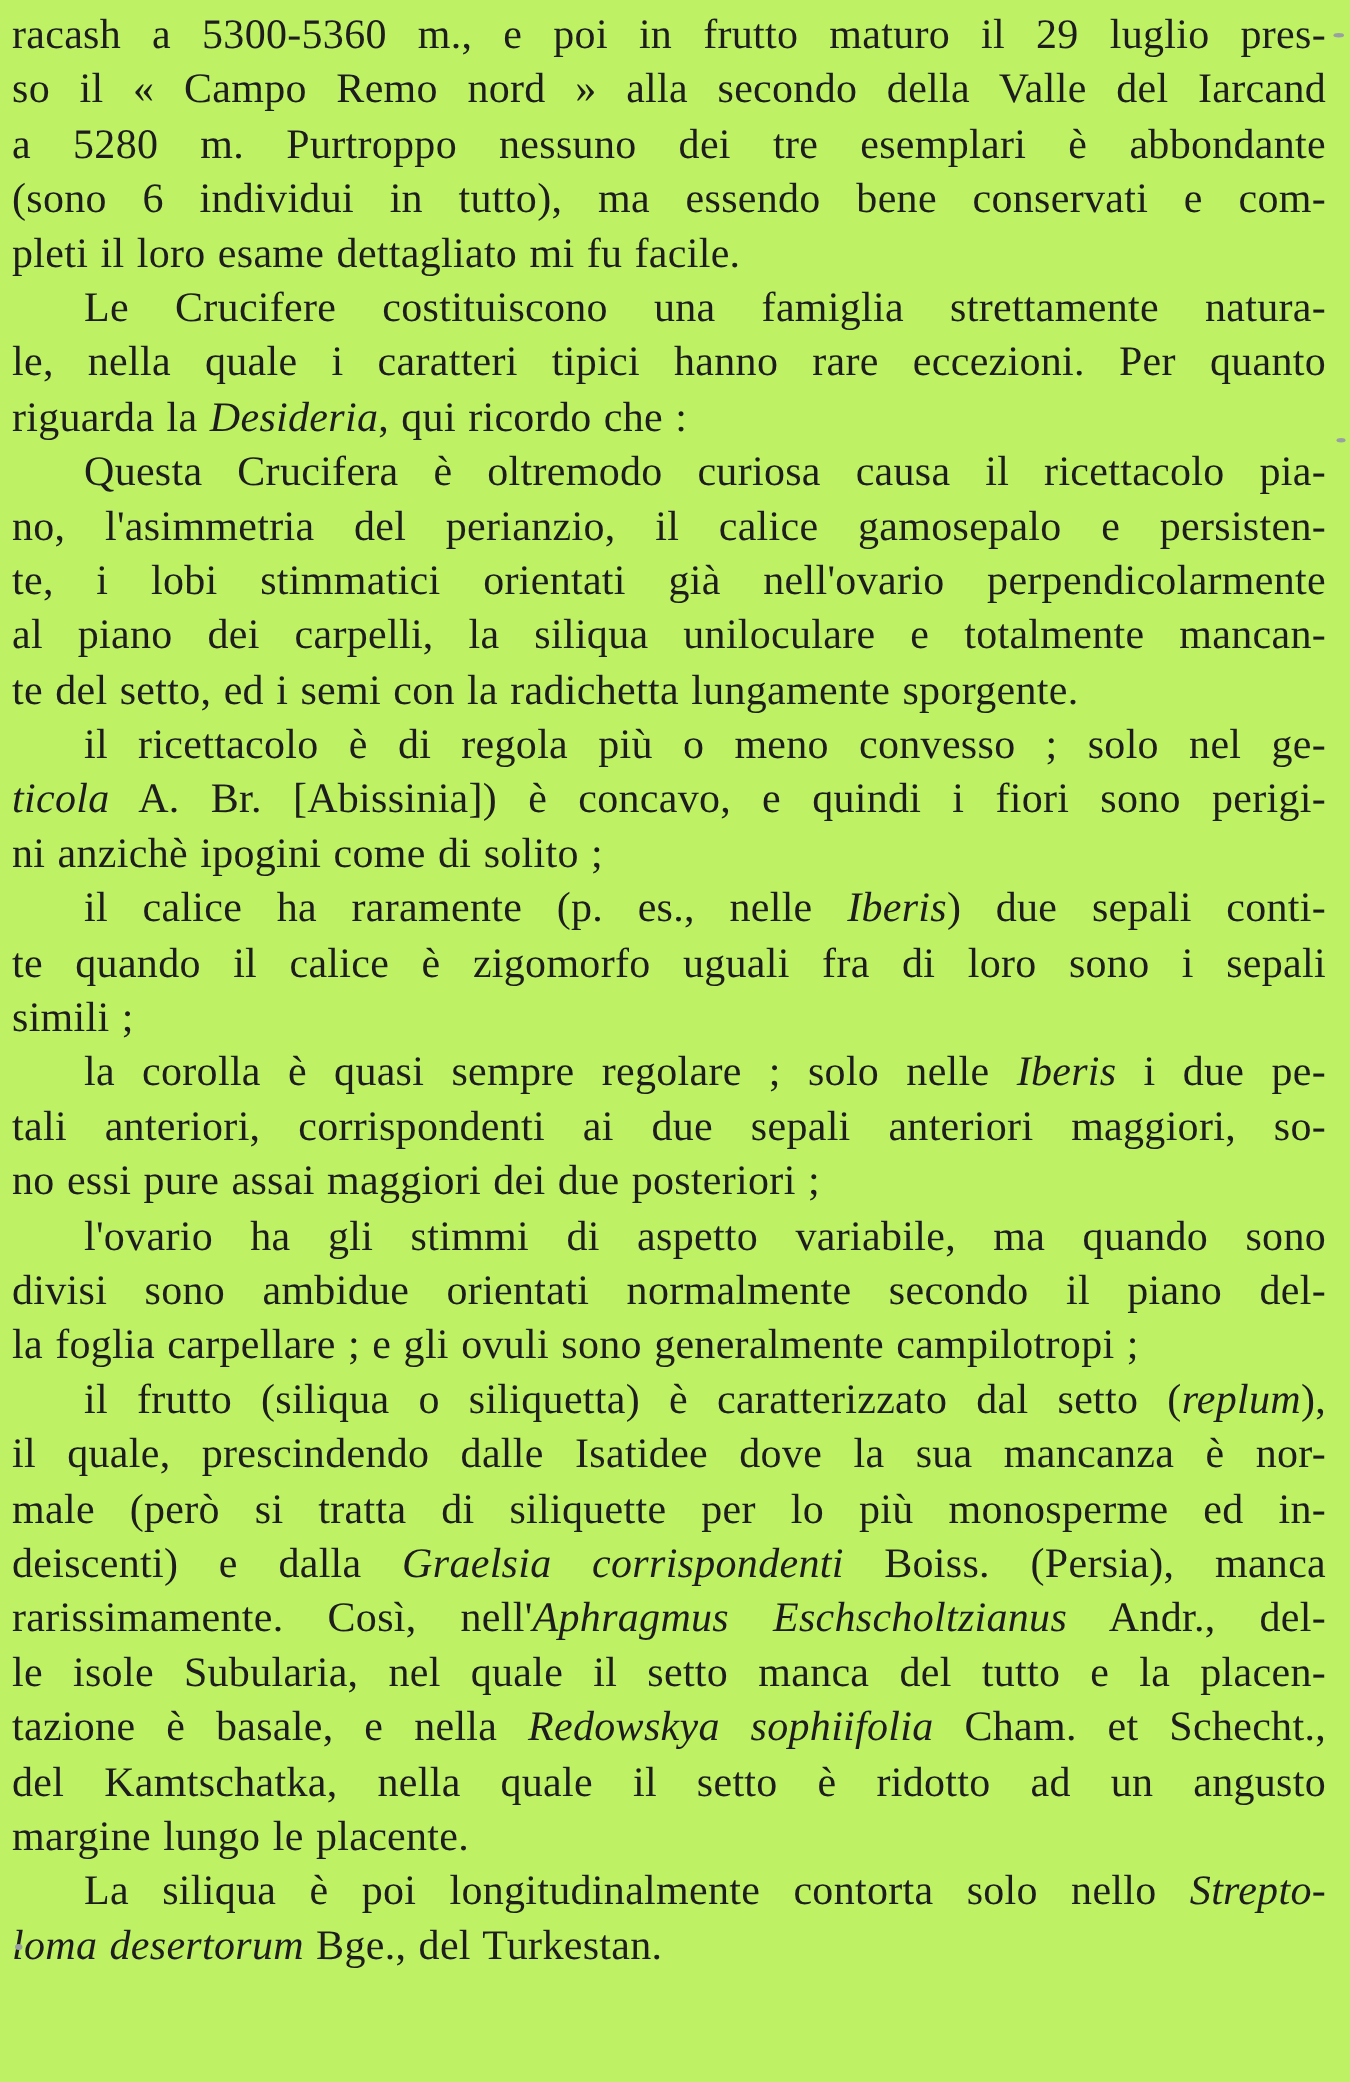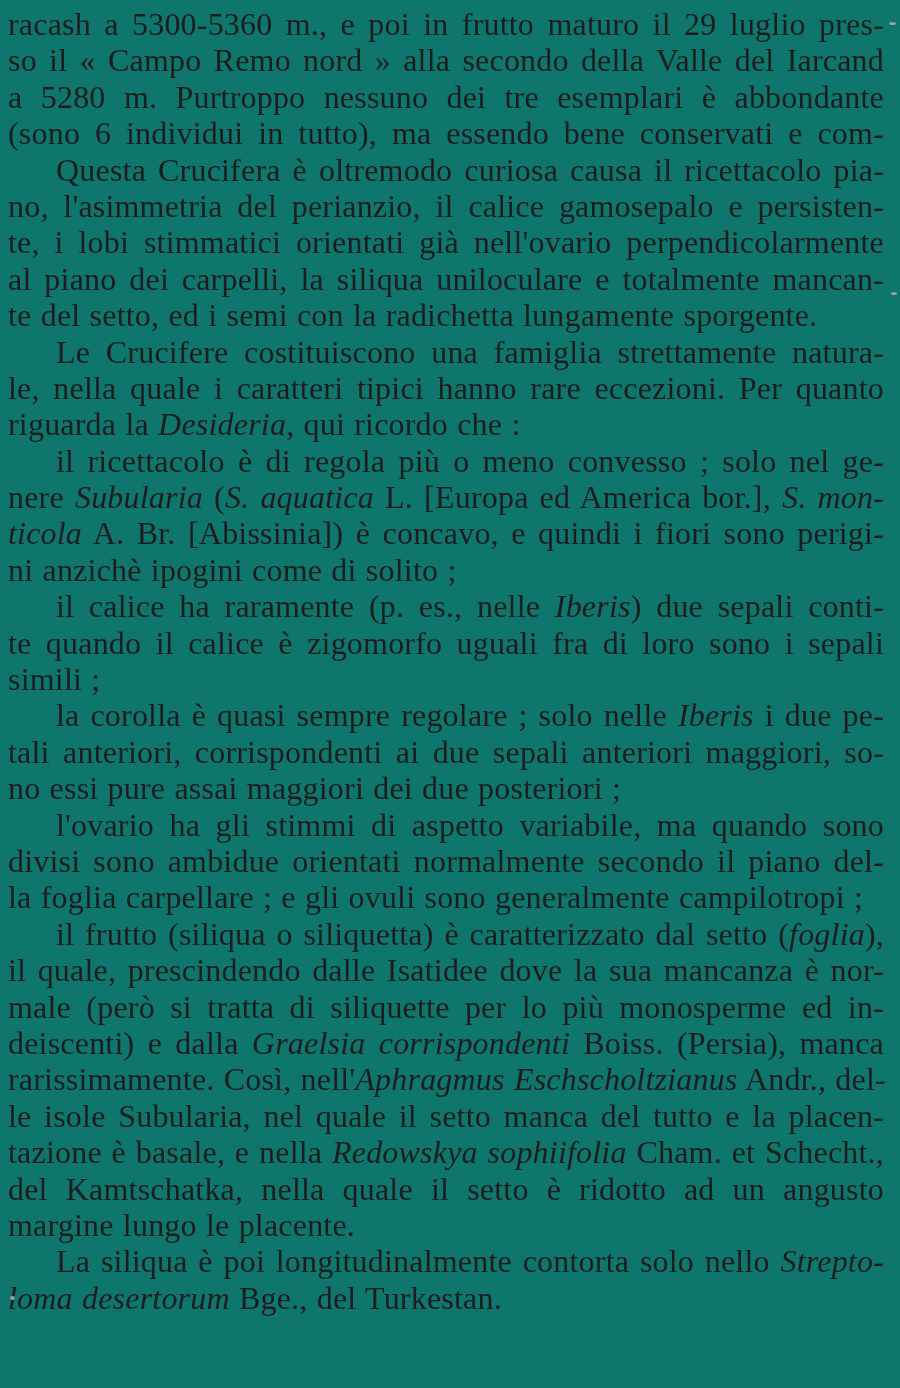--- a/index.html
+++ b/index.html
@@ -5,26 +5,26 @@
   html, body {
     margin: 0;
     padding: 0;
     background: #ffffff;
   }
   .page {
     position: relative;
     width: 900px;
     height: 1388px;
     box-sizing: border-box;
-    background: #0f766e;
+    background: #bef264;
     overflow: hidden;
     padding: 6px 16px 0 8px;
     font-family: "Liberation Serif", "DejaVu Serif", serif;
     color: #1d1d1d;
-    font-size: 32px;
+    font-size: 28px;
   }
   .paragraph { margin: 0; }
   .line {
     line-height: 36.4px;
     height: 36.4px;
     text-align: justify;
     text-align-last: justify;
     white-space: nowrap;
     letter-spacing: 0.2px;
     word-spacing: 1px;
@@ -47,56 +47,56 @@
 </head>
 <body>
 
 <div class="page">
   <div>
       <div class="paragraph">
         <div class="line"><span>racash a 5300-5360 m., e poi in frutto maturo il 29 luglio pres-</span></div>
         <div class="line"><span>so il « Campo Remo nord » alla secondo della Valle del Iarcand</span></div>
         <div class="line"><span>a 5280 m. Purtroppo nessuno dei tre esemplari è abbondante</span></div>
         <div class="line"><span>(sono 6 individui in tutto), ma essendo bene conservati e com-</span></div>
+        <div class="line last"><span>pleti il loro esame dettagliato mi fu facile.</span></div>
+      </div>
+      <div class="paragraph">
+        <div class="line indent"><span>Le Crucifere costituiscono una famiglia strettamente natura-</span></div>
+        <div class="line"><span>le, nella quale i caratteri tipici hanno rare eccezioni. Per quanto</span></div>
+        <div class="line last"><span>riguarda la </span><em>Desideria</em><span>, qui ricordo che :</span></div>
       </div>
       <div class="paragraph">
         <div class="line indent"><span>Questa Crucifera è oltremodo curiosa causa il ricettacolo pia-</span></div>
         <div class="line"><span>no, l'asimmetria del perianzio, il calice gamosepalo e persisten-</span></div>
         <div class="line"><span>te, i lobi stimmatici orientati già nell'ovario perpendicolarmente</span></div>
         <div class="line"><span>al piano dei carpelli, la siliqua uniloculare e totalmente mancan-</span></div>
         <div class="line last"><span>te del setto, ed i semi con la radichetta lungamente sporgente.</span></div>
       </div>
       <div class="paragraph">
-        <div class="line indent"><span>Le Crucifere costituiscono una famiglia strettamente natura-</span></div>
-        <div class="line"><span>le, nella quale i caratteri tipici hanno rare eccezioni. Per quanto</span></div>
-        <div class="line last"><span>riguarda la </span><em>Desideria</em><span>, qui ricordo che :</span></div>
-      </div>
-      <div class="paragraph">
         <div class="line indent"><span>il ricettacolo è di regola più o meno convesso ; solo nel ge-</span></div>
-        <div class="line"><span>nere </span><em>Subularia</em><span> (</span><em>S. aquatica</em><span> L. [Europa ed America bor.], </span><em>S. mon-</em></div>
         <div class="line"><em>ticola</em><span> A. Br. [Abissinia]) è concavo, e quindi i fiori sono perigi-</span></div>
         <div class="line last"><span>ni anzichè ipogini come di solito ;</span></div>
       </div>
       <div class="paragraph">
         <div class="line indent"><span>il calice ha raramente (p. es., nelle </span><em>Iberis</em><span>) due sepali conti-</span></div>
         <div class="line"><span>te quando il calice è zigomorfo uguali fra di loro sono i sepali</span></div>
         <div class="line last"><span>simili ;</span></div>
       </div>
       <div class="paragraph">
         <div class="line indent"><span>la corolla è quasi sempre regolare ; solo nelle </span><em>Iberis</em><span> i due pe-</span></div>
         <div class="line"><span>tali anteriori, corrispondenti ai due sepali anteriori maggiori, so-</span></div>
         <div class="line last"><span>no essi pure assai maggiori dei due posteriori ;</span></div>
       </div>
       <div class="paragraph">
         <div class="line indent"><span>l'ovario ha gli stimmi di aspetto variabile, ma quando sono</span></div>
         <div class="line"><span>divisi sono ambidue orientati normalmente secondo il piano del-</span></div>
         <div class="line last"><span>la foglia carpellare ; e gli ovuli sono generalmente campilotropi ;</span></div>
       </div>
       <div class="paragraph">
-        <div class="line indent"><span>il frutto (siliqua o siliquetta) è caratterizzato dal setto (</span><em>foglia</em><span>),</span></div>
+        <div class="line indent"><span>il frutto (siliqua o siliquetta) è caratterizzato dal setto (</span><em>replum</em><span>),</span></div>
         <div class="line"><span>il quale, prescindendo dalle Isatidee dove la sua mancanza è nor-</span></div>
         <div class="line"><span>male (però si tratta di siliquette per lo più monosperme ed in-</span></div>
         <div class="line"><span>deiscenti) e dalla </span><em>Graelsia corrispondenti</em><span> Boiss. (Persia), manca</span></div>
         <div class="line"><span>rarissimamente. Così, nell'</span><em>Aphragmus Eschscholtzianus</em><span> Andr., del-</span></div>
         <div class="line"><span>le isole Subularia, nel quale il setto manca del tutto e la placen-</span></div>
         <div class="line"><span>tazione è basale, e nella </span><em>Redowskya sophiifolia</em><span> Cham. et Schecht.,</span></div>
         <div class="line"><span>del Kamtschatka, nella quale il setto è ridotto ad un angusto</span></div>
         <div class="line last"><span>margine lungo le placente.</span></div>
       </div>
       <div class="paragraph">

